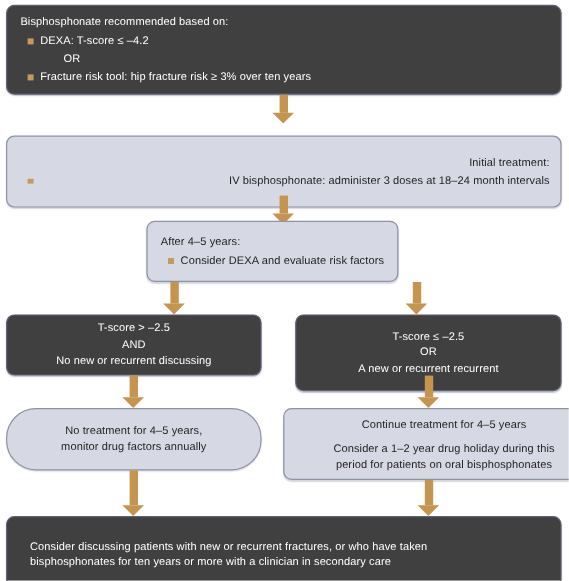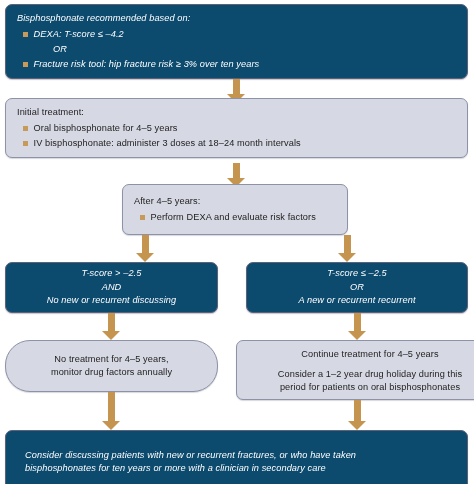--- a/index.html
+++ b/index.html
@@ -17,25 +17,24 @@
   .node{
     position:absolute;
     box-sizing:border-box;
     border-radius:7px;
     border:1px solid #6a6f86;
     font-size:9.2px;
     line-height:13.5px;
     letter-spacing:0.01em;
   }
   .node.dark{
-    background:#0c4a6e;
+    background:#404040;
     border-color:#5d6279;
     color:#ffffff;
     box-shadow:0 1px 1px rgba(90,95,115,0.35);
-    font-style:italic;
   }
   .node.light{
     background:#d6d8e3;
     border-color:#8d92a6;
     color:#232323;
     box-shadow:0 1px 1px rgba(120,125,145,0.30);
   }
   .node .inner{
     position:absolute;
     left:0;right:0;top:0;bottom:0;
@@ -100,45 +99,41 @@
         <span class="btxt">Fracture risk tool: hip fracture risk ≥ 3% over ten years</span>
       </div>
     </div>
   </div>
 
   <div class="arrow" style="left:227px; top:79px; height:24px;">
     <div class="shaft" style="height:15px;"></div>
     <div class="head" style="top:15px;"></div>
   </div>
 
-  <div class="node light pad-left" style="left:5px; top:98px; width:463px; height:60px;">
+  <div class="node light pad-left" style="left:5px; top:113px; width:463px; height:60px;text-align:right;">
     <div class="inner">
       <span class="line title-row">Initial treatment:</span>
-      <div class="bullet-row">
-        <span class="sq"></span>
-        <span class="btxt">Oral bisphosphonate for 4–5 years</span>
-      </div>
       <div class="bullet-row">
         <span class="sq"></span>
         <span class="btxt">IV bisphosphonate: administer 3 doses at 18–24 month intervals</span>
       </div>
     </div>
   </div>
 
   <div class="arrow" style="left:227px; top:163px; height:24px;">
     <div class="shaft" style="height:15px;"></div>
     <div class="head" style="top:15px;"></div>
   </div>
 
-  <div class="node light pad-left" style="left:122px; top:184px; width:226px; height:51px;">
+  <div class="node light pad-left" style="left:122px; top:184px; width:210px; height:51px;">
     <div class="inner">
       <span class="line title-row">After 4–5 years:</span>
       <div class="bullet-row">
         <span class="sq"></span>
-        <span class="btxt">Perform DEXA and evaluate risk factors</span>
+        <span class="btxt">Consider DEXA and evaluate risk factors</span>
       </div>
     </div>
   </div>
 
   <div class="arrow" style="left:136px; top:235px; height:27px;">
     <div class="shaft" style="height:18px;"></div>
     <div class="head" style="top:18px;"></div>
   </div>
 
   <div class="arrow" style="left:338px; top:235px; height:27px;">
@@ -147,21 +142,21 @@
   </div>
 
   <div class="node dark center" style="left:5px; top:262px; width:213px; height:51px;">
     <div class="inner">
       <span class="line">T-score &gt; –2.5</span>
       <span class="line">AND</span>
       <span class="line">No new or recurrent discussing</span>
     </div>
   </div>
 
-  <div class="node dark center" style="left:246px; top:262px; width:222px; height:51px;padding-left:10px;">
+  <div class="node dark center" style="left:246px; top:262px; width:222px; height:64px;padding-left:10px;">
     <div class="inner">
       <span class="line">T-score ≤ –2.5</span>
       <span class="line">OR</span>
       <span class="line">A new or recurrent recurrent</span>
     </div>
   </div>
 
   <div class="arrow" style="left:102px; top:313px; height:27px;">
     <div class="shaft" style="height:18px;"></div>
     <div class="head" style="top:18px;"></div>

